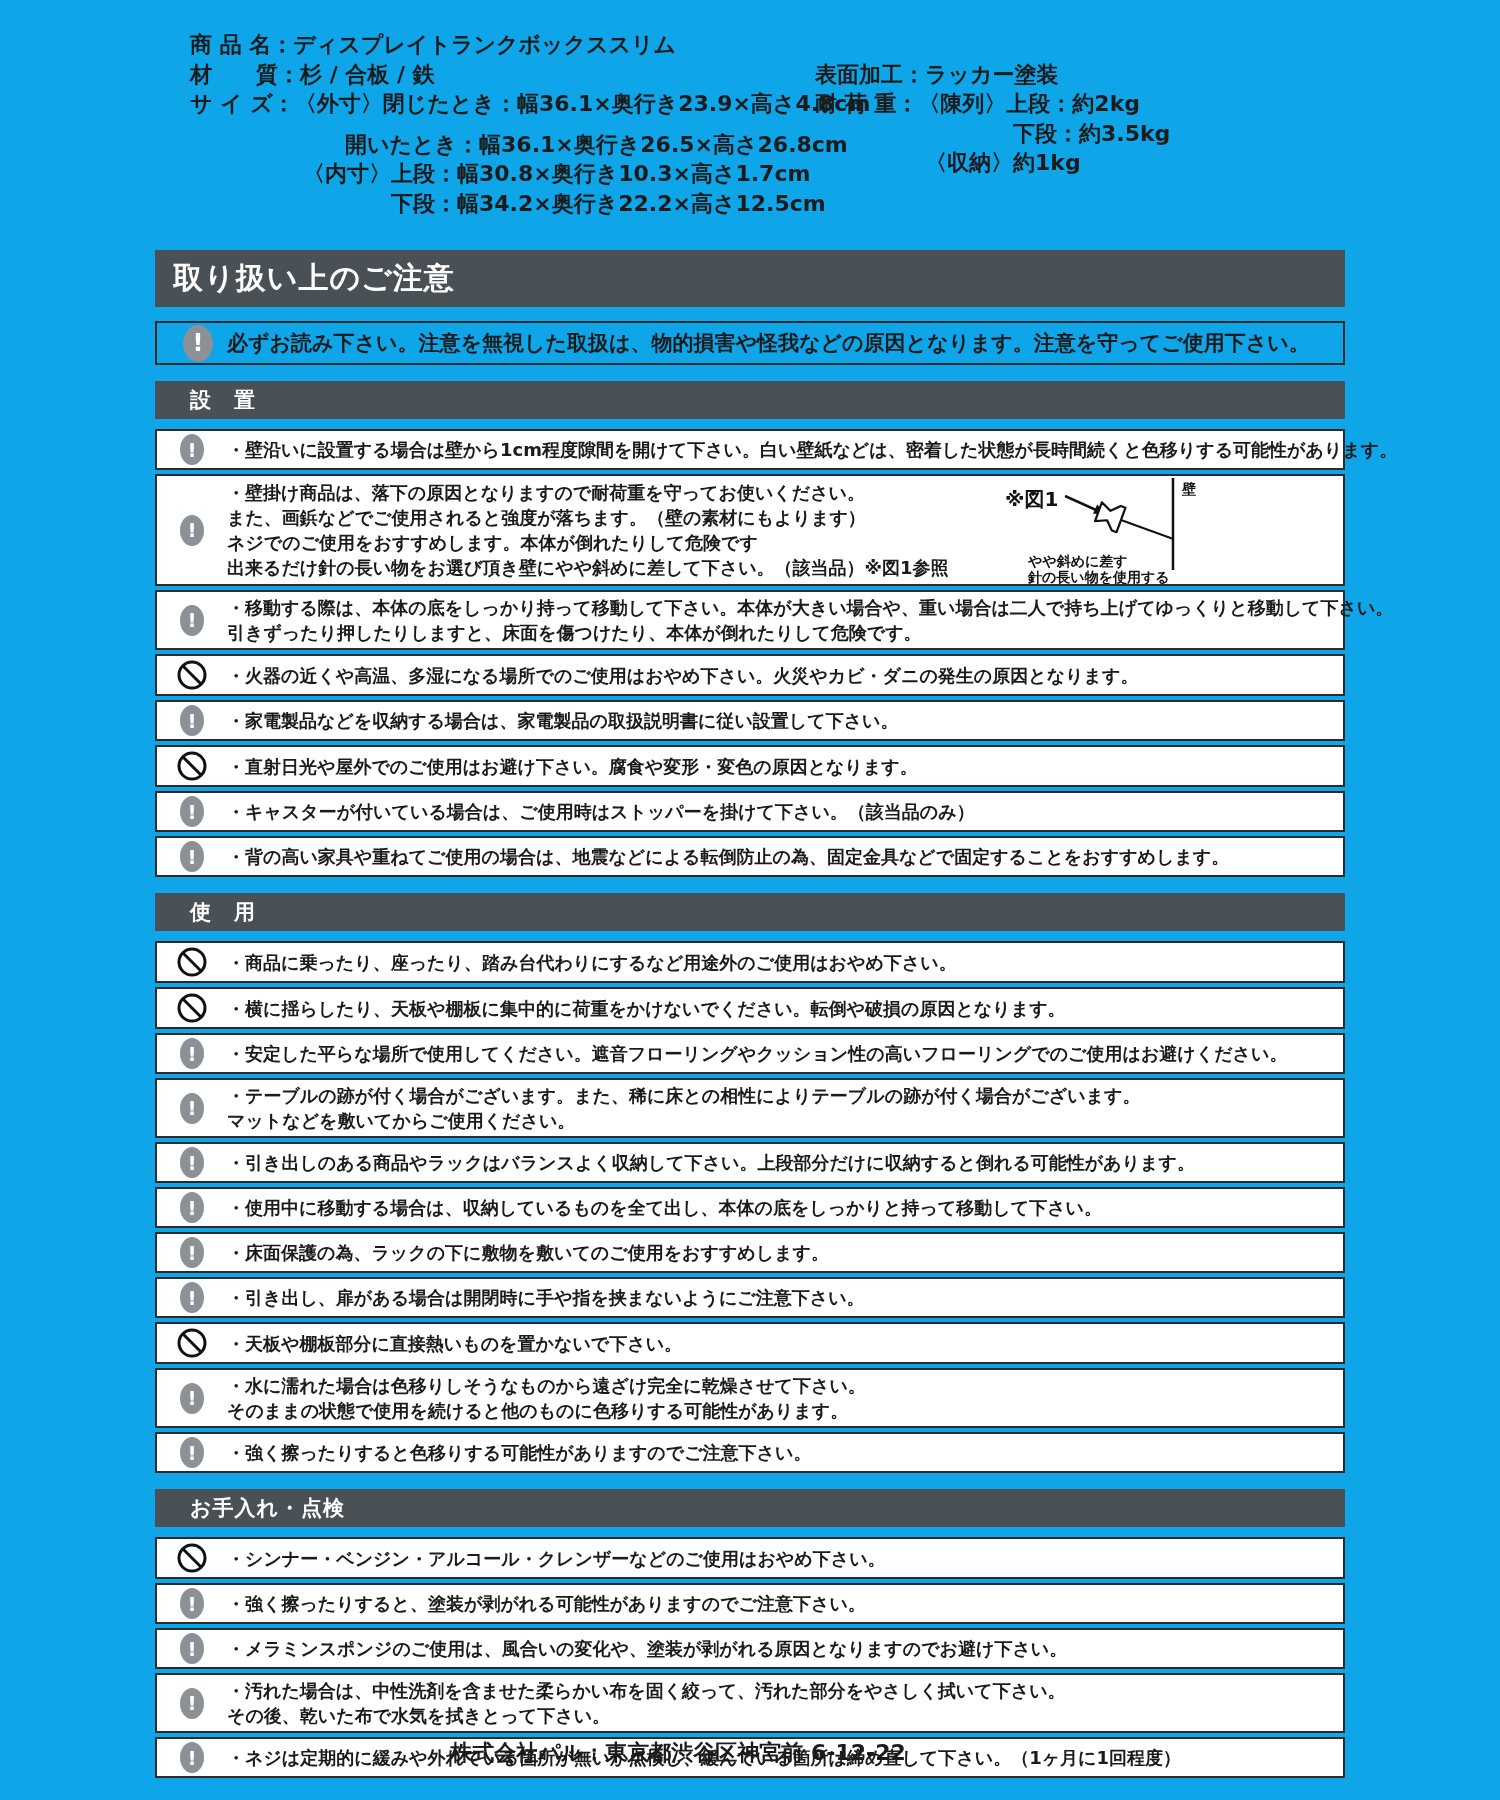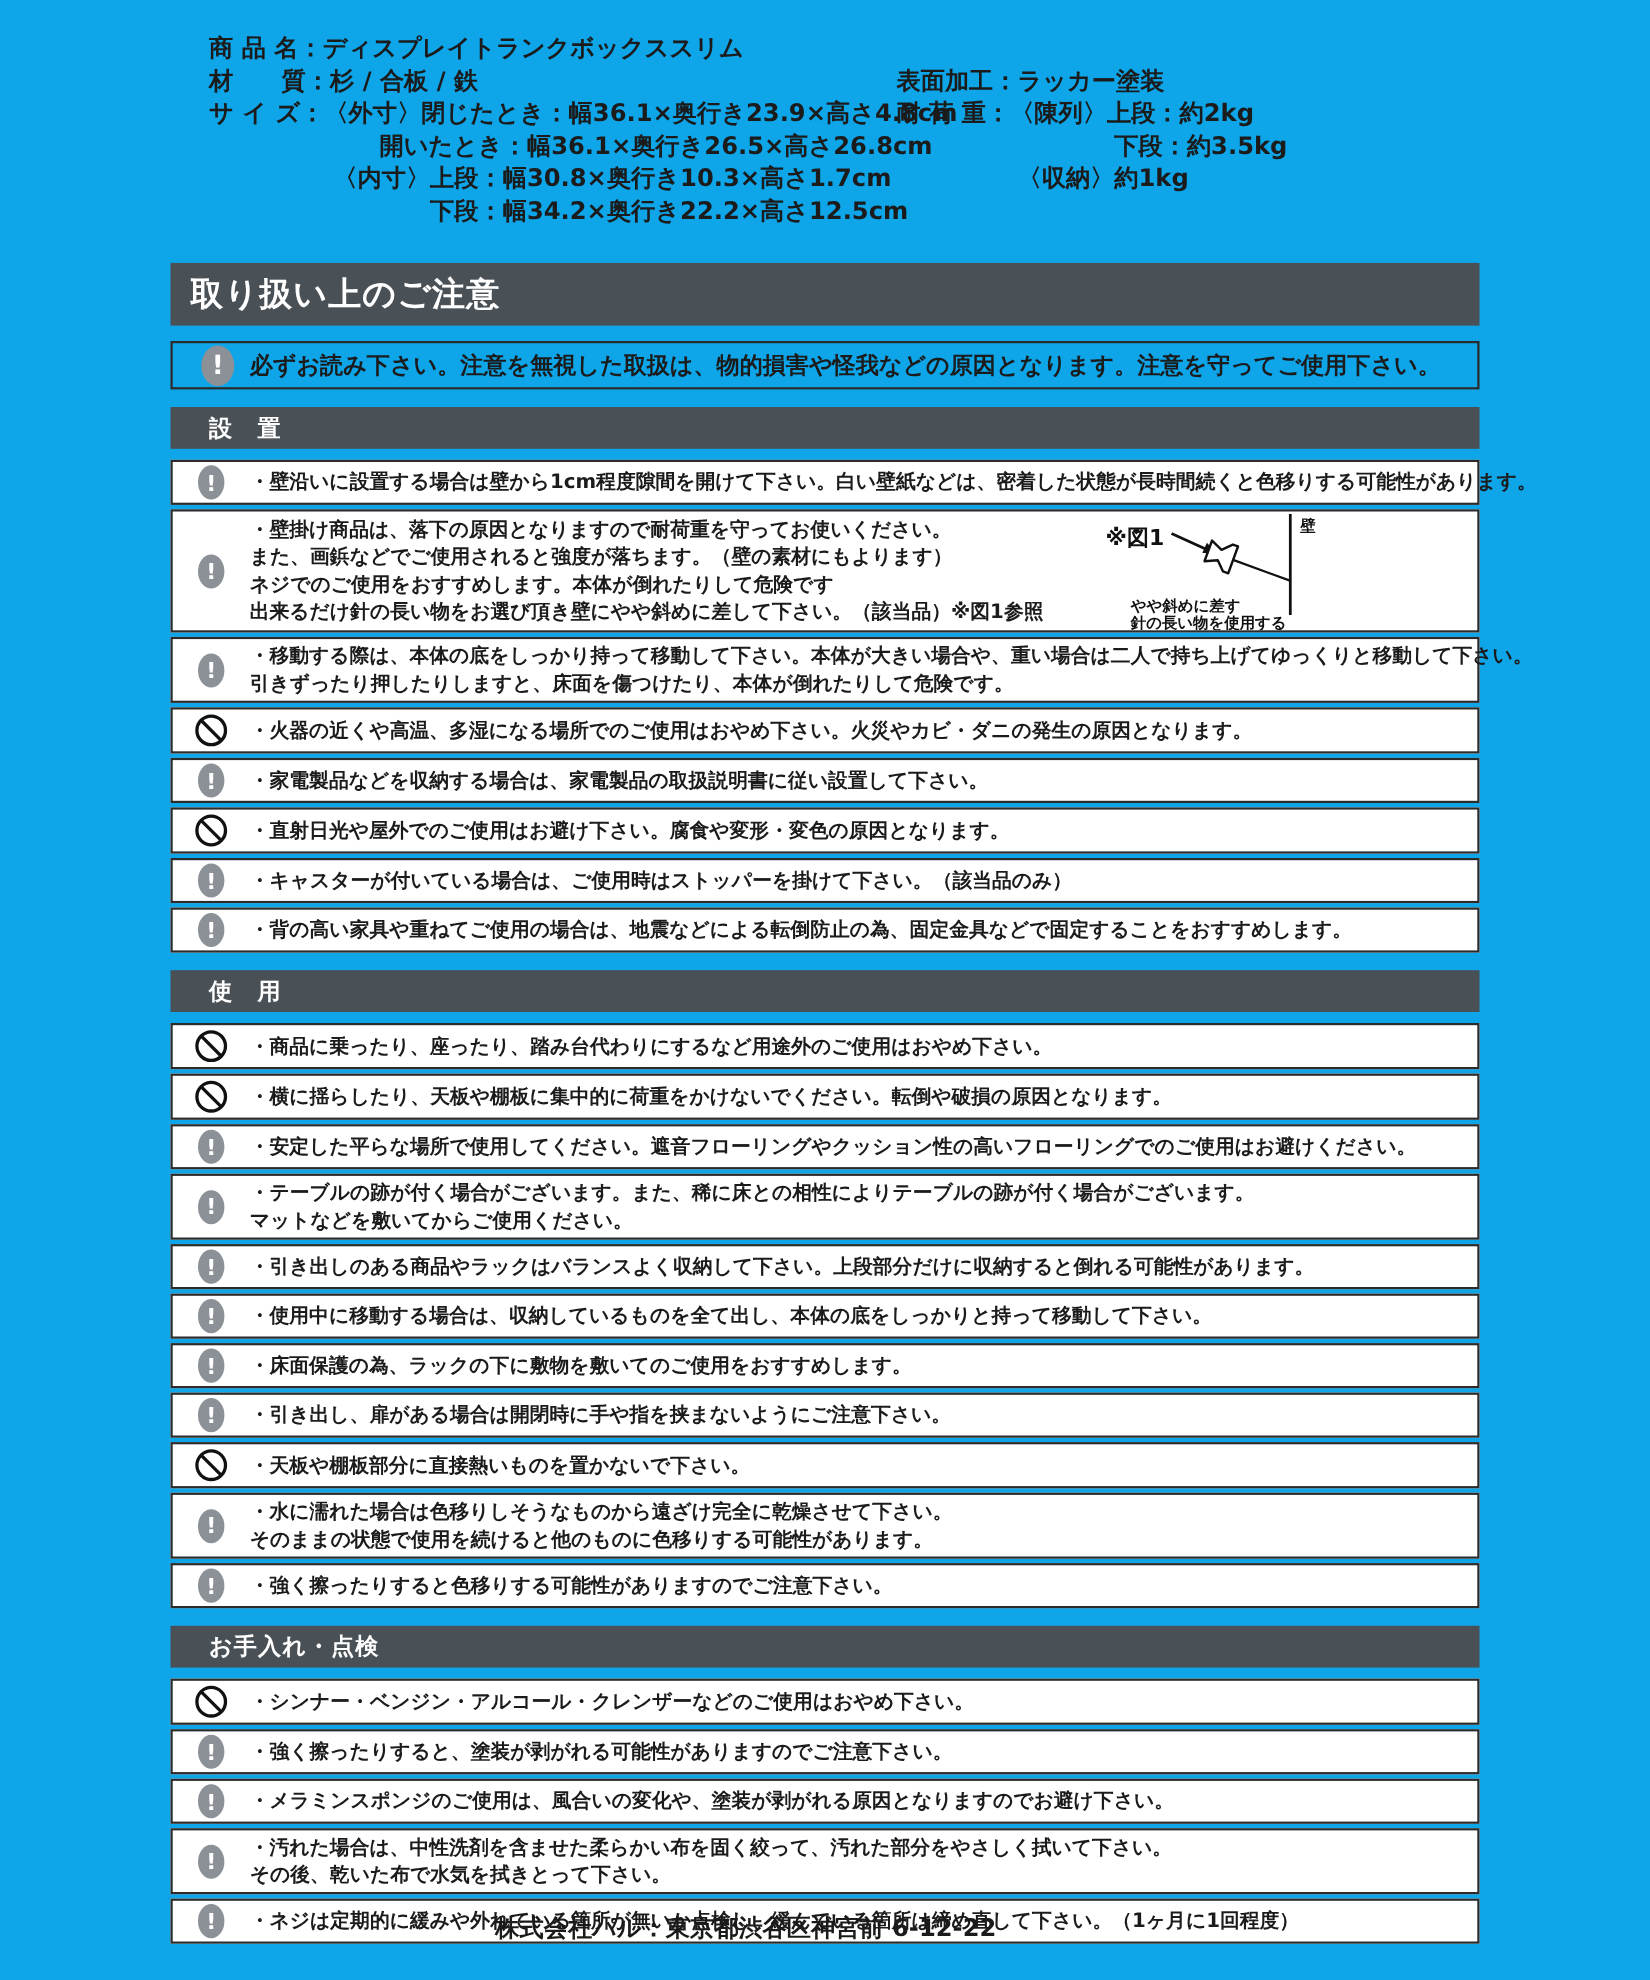--- a/index.html
+++ b/index.html
@@ -74,21 +74,21 @@
 <body>
 
 <div class="page">
   <div class="content">
 
     <div class="spec-block">
       <div>
           <div class="spec-line" style="padding-left: 0px;">商 品 名：ディスプレイトランクボックススリム</div>
           <div class="spec-line" style="padding-left: 0px;">材　　質：杉 / 合板 / 鉄</div>
           <div class="spec-line" style="padding-left: 0px;">サ イ ズ：〈外寸〉閉じたとき：幅36.1×奥行き23.9×高さ4.8cm</div>
-          <div class="spec-line" style="padding-left: 155px;">開いたとき：幅36.1×奥行き26.5×高さ26.8cm</div>
+          <div class="spec-line" style="padding-left: 155px; margin-top: 11px;">開いたとき：幅36.1×奥行き26.5×高さ26.8cm</div>
           <div class="spec-line" style="padding-left: 113px;">〈内寸〉上段：幅30.8×奥行き10.3×高さ1.7cm</div>
           <div class="spec-line" style="padding-left: 201px;">下段：幅34.2×奥行き22.2×高さ12.5cm</div>
         </div>
       <div class="spec-right">
           <div class="spec-line" style="padding-left: 0px;">表面加工：ラッカー塗装</div>
           <div class="spec-line" style="padding-left: 0px;">耐 荷 重：〈陳列〉上段：約2kg</div>
           <div class="spec-line" style="padding-left: 198px;">下段：約3.5kg</div>
           <div class="spec-line" style="padding-left: 110px;">〈収納〉約1kg</div>
         </div>
     </div>

